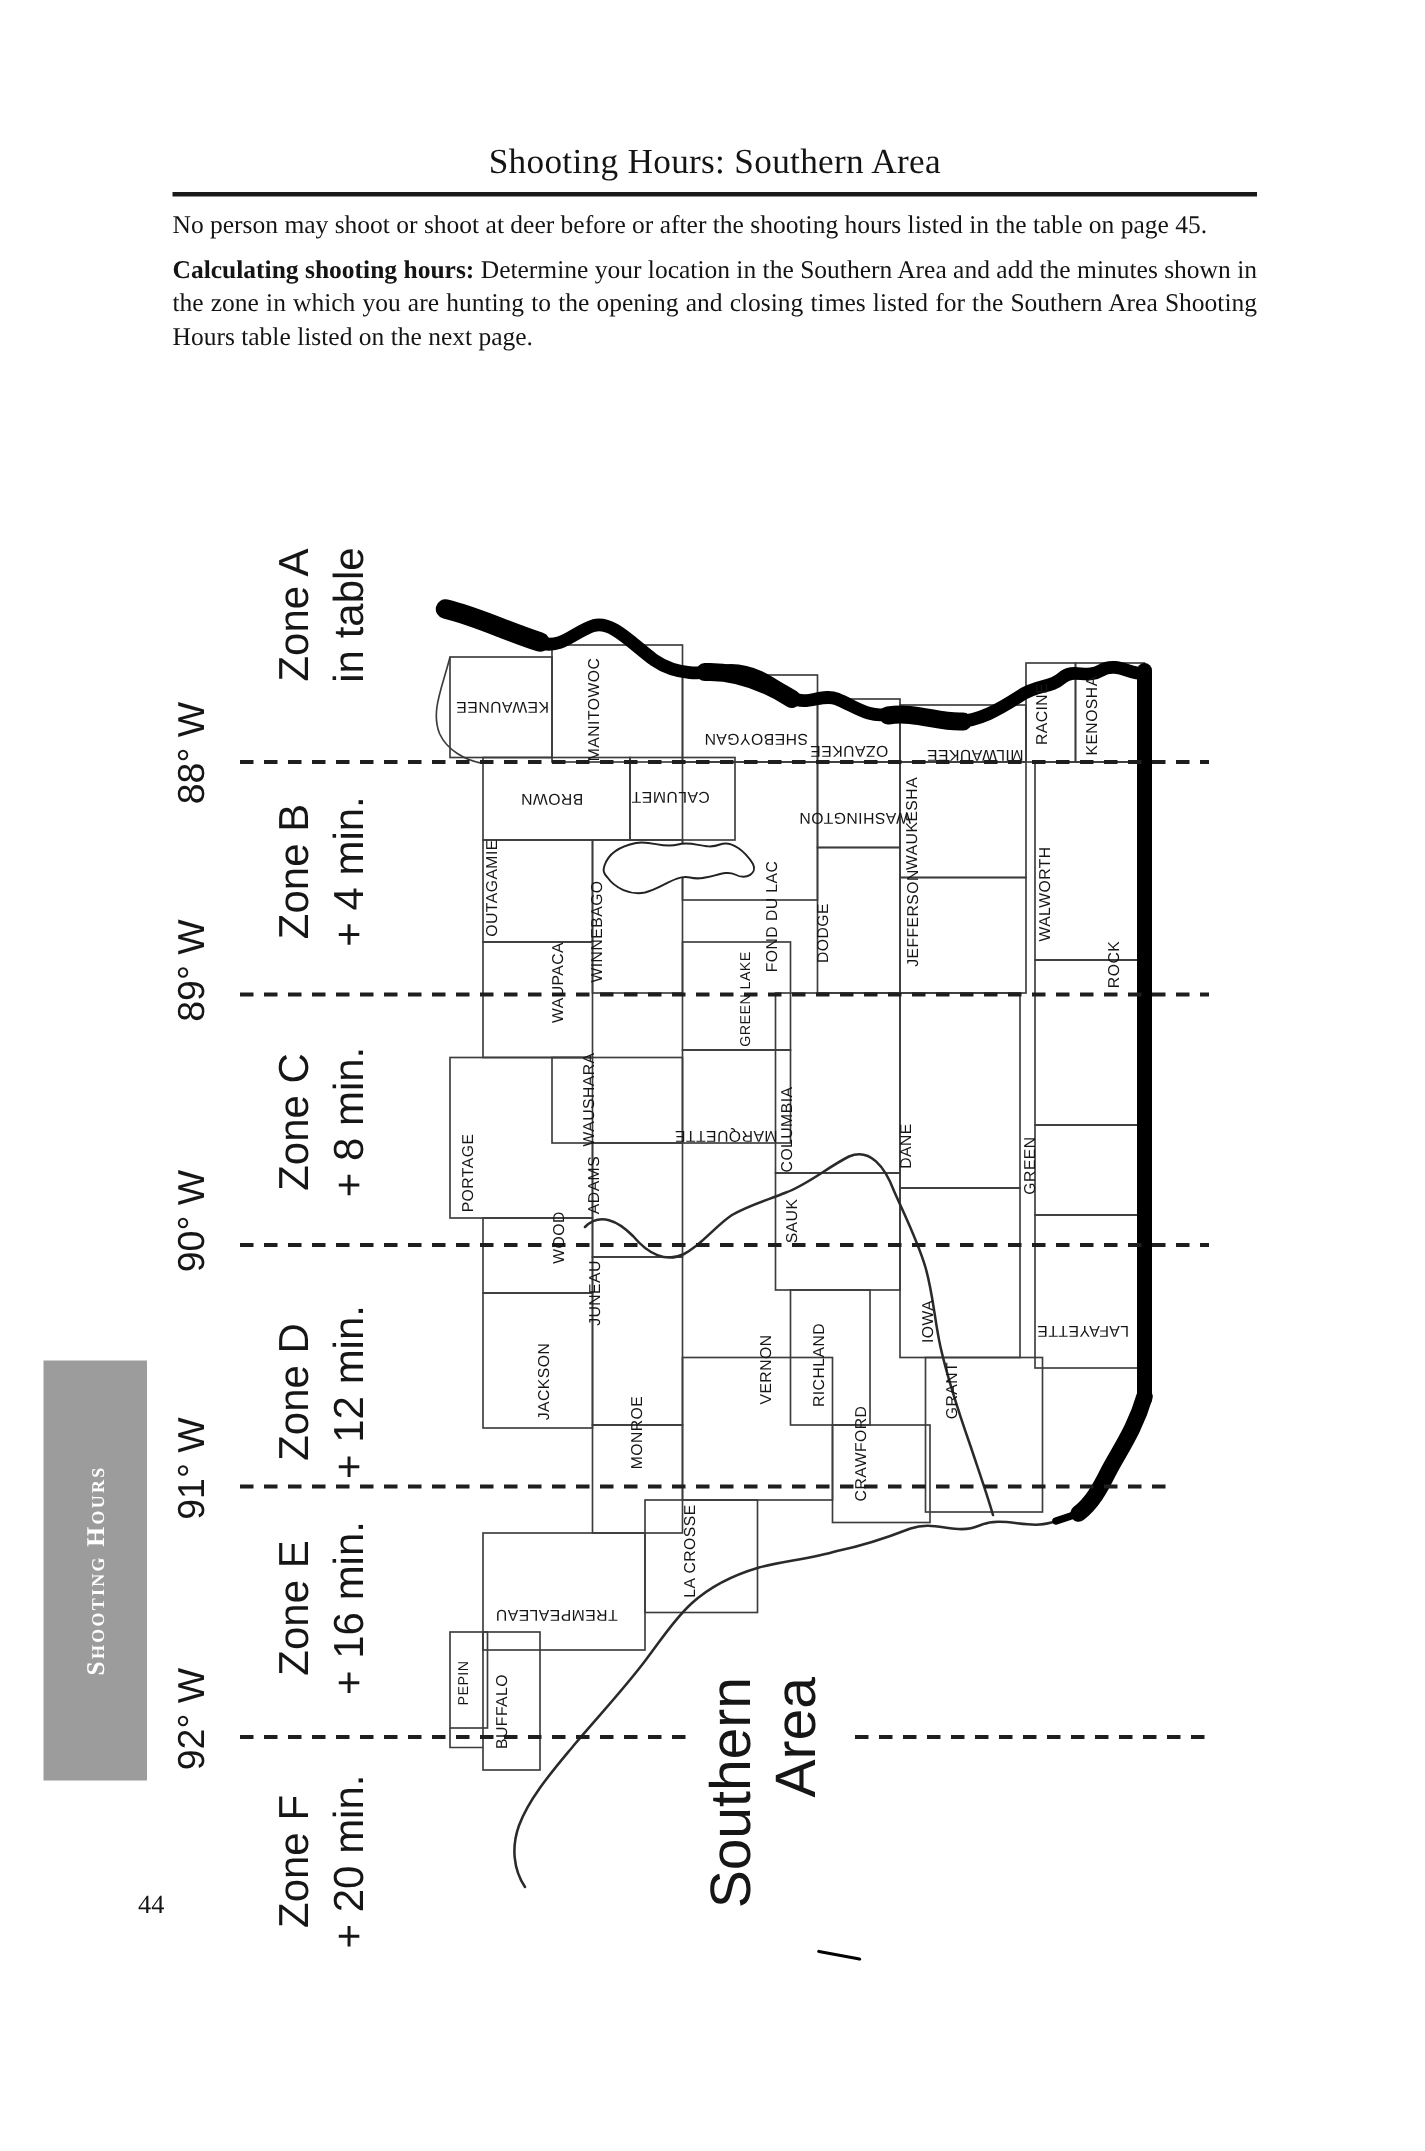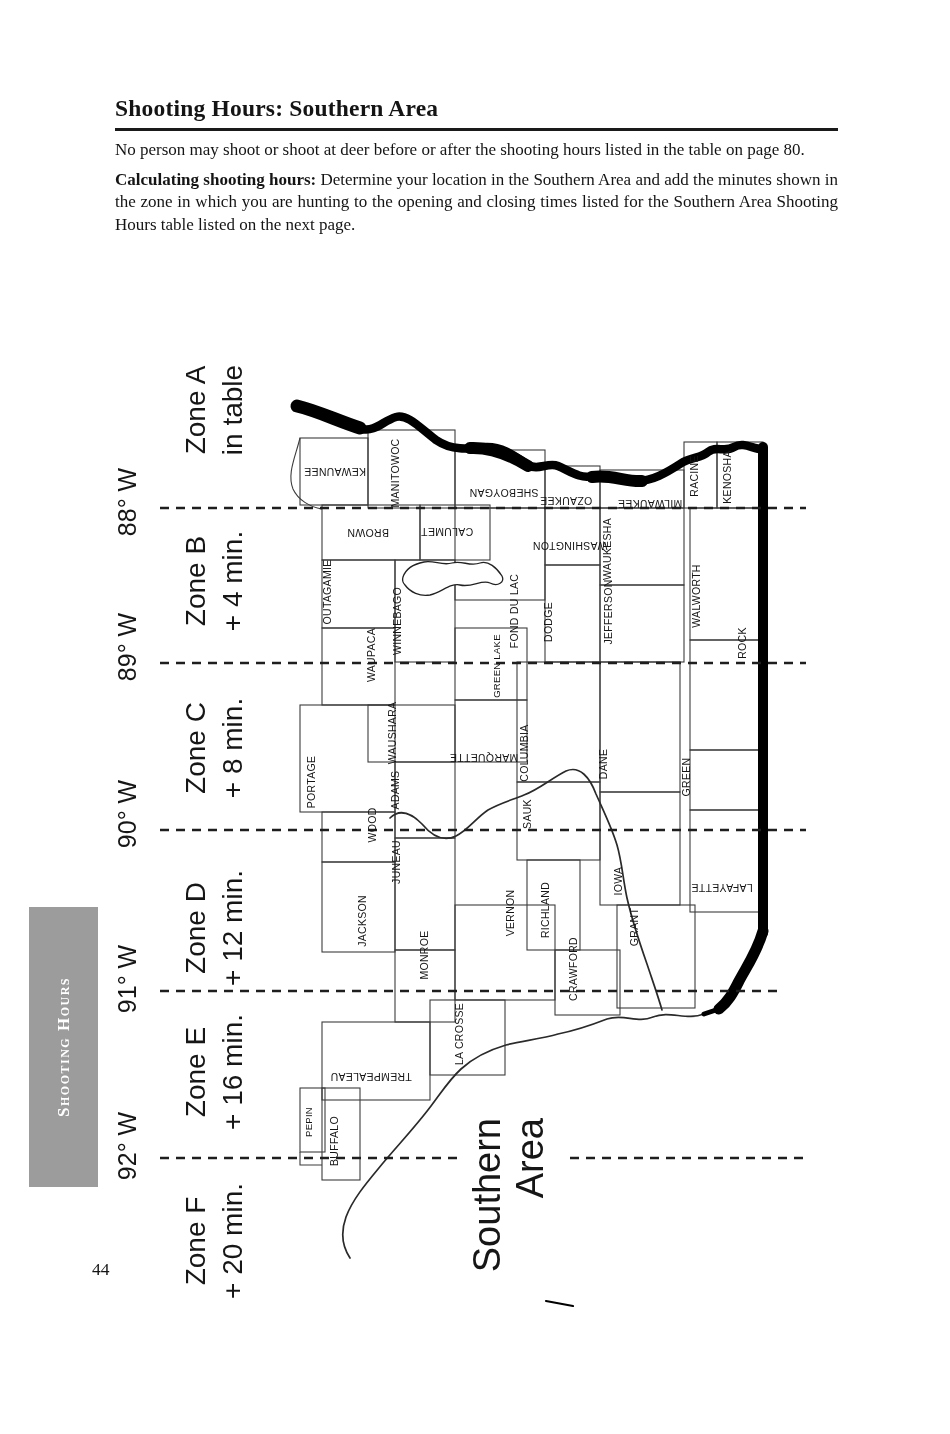--- a/index.html
+++ b/index.html
@@ -1,18 +1,18 @@
 <!DOCTYPE html>
 <html><head>
 <meta charset="utf-8">
 <style>
   html,body{margin:0;padding:0;background:#ffffff;}
   body{width:950px;height:1434px;position:relative;font-family:"Liberation Serif",serif;color:#141414;overflow:hidden;}
   .hdr{position:absolute;left:115px;top:95px;width:723px;}
-  .title{font-size:23.5px;font-weight:bold;letter-spacing:.2px;}
+  .title{font-size:23.5px;font-weight:normal;letter-spacing:.2px;text-align:center;}
   .rule{height:3px;background:#1a1a1a;margin-top:6px;}
   .bodytext{position:absolute;left:115px;top:139px;width:723px;font-size:17px;line-height:1.33;text-align:justify;}
   .bodytext p{margin:0 0 7px 0;}
   .lead{font-weight:bold;}
   .figure{position:absolute;left:100px;top:350px;width:780px;height:980px;}
   .tab{position:absolute;left:29px;top:907px;width:69px;height:280px;background:#9c9c9c;}
   .tab span{position:absolute;left:50%;top:50%;transform:translate(-50%,-50%) rotate(-90deg);white-space:nowrap;
     color:#ffffff;font-family:"Liberation Serif",serif;font-variant:small-caps;font-weight:bold;
     font-size:17px;letter-spacing:1.5px;}
   .pageno{position:absolute;left:92px;top:1259px;font-size:17.5px;}
@@ -29,21 +29,21 @@
 </style>
 </head>
 <body>
 
 <div class="hdr">
   <div class="title">Shooting Hours: Southern Area</div>
   <div class="rule"></div>
 </div>
 
 <div class="bodytext">
-  <p>No person may shoot or shoot at deer before or after the shooting hours listed in the table on page 80.</p>
+  <p>No person may shoot or shoot at deer before or after the shooting hours listed in the table on page 45.</p>
   <p><span class="lead">Calculating shooting hours:</span><span> Determine your location in the Southern Area and add the minutes shown in the zone in which you are hunting to the opening and closing times listed for the Southern Area Shooting Hours table listed on the next page.</span></p>
 </div>
 
 <svg class="figure" viewBox="100 350 780 980" width="780" height="980" xmlns="http://www.w3.org/2000/svg">
 
   <g>
     <rect class="cb" x="300" y="438" width="68" height="67"></rect>
     <rect class="cb" x="368" y="430" width="87" height="78"></rect>
     <rect class="cb" x="455" y="450" width="90" height="58"></rect>
     <rect class="cb" x="545" y="466" width="55" height="42"></rect>

